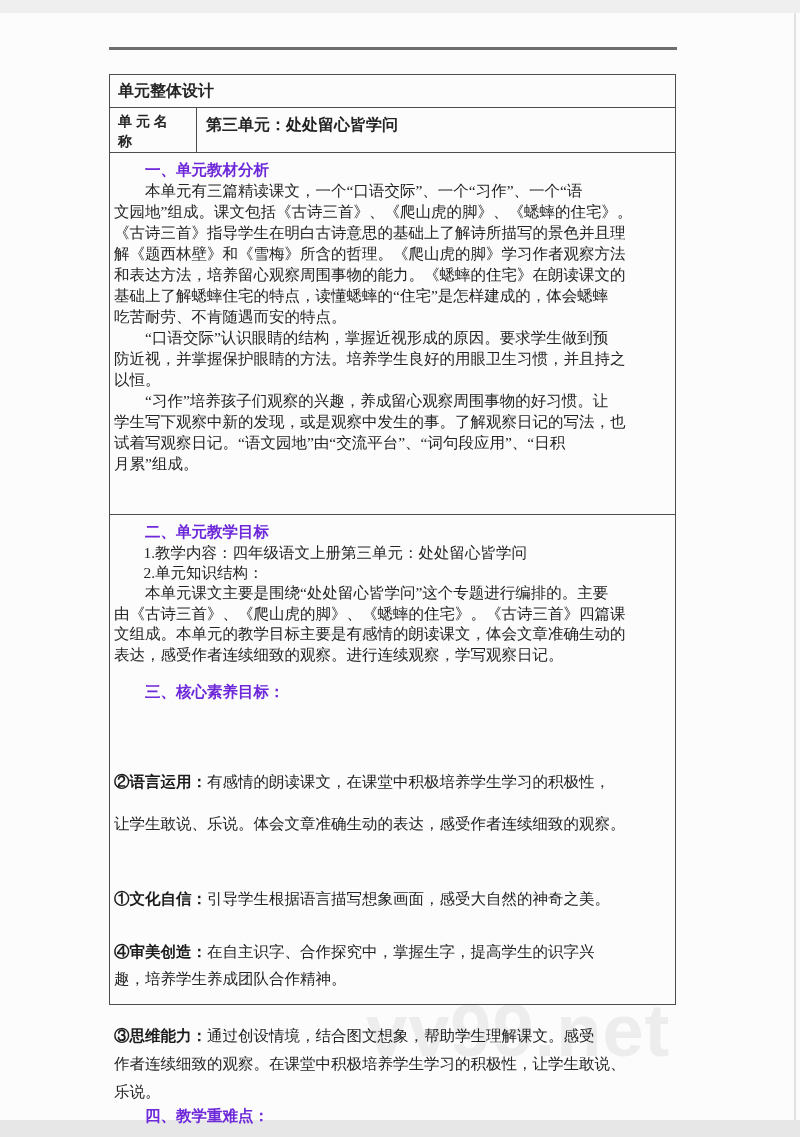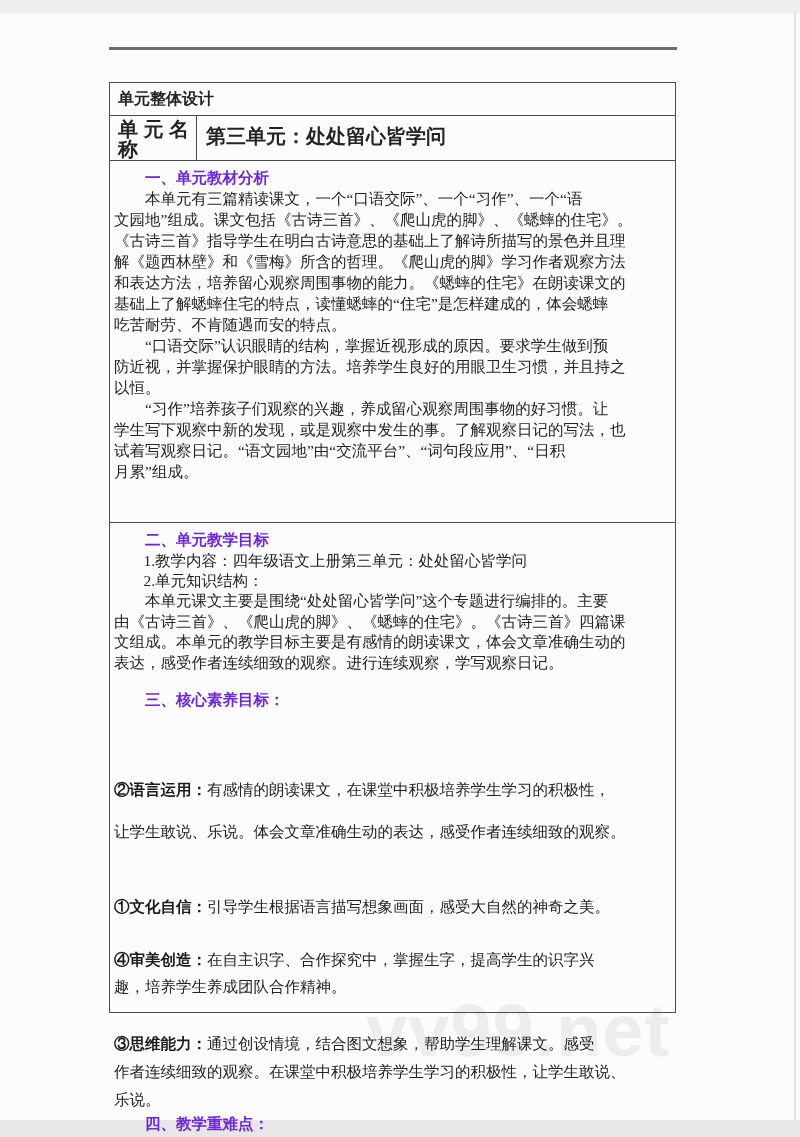--- a/index.html
+++ b/index.html
@@ -15,36 +15,36 @@
   .right-edge{position:absolute;left:794px;top:13px;width:2px;height:1107px;background:#e2e2e2;}
   .top-rule{position:absolute;left:109px;top:47px;width:568px;height:3px;background:#6e6e6e;}
 
   .watermark{
     position:absolute;left:366px;top:988px;z-index:0;
     font-family:"Liberation Sans", sans-serif;font-weight:bold;
     font-size:74px;letter-spacing:1px;color:#ededed;
   }
 
   .doc-table{
-    position:absolute;left:109px;top:82px;width:565px;z-index:1;
+    position:absolute;left:109px;top:74px;width:565px;z-index:1;
     border:1px solid #4d4d4d;
   }
   .row-title{
     height:26px;padding:6px 8px 0;border-bottom:1px solid #4d4d4d;
     font-family:"Liberation Sans", sans-serif;font-weight:bold;font-size:16px;
   }
   .row-unit{display:flex;height:44px;border-bottom:1px solid #4d4d4d;}
   .cell-unit-label{
     width:74px;border-right:1px solid #4d4d4d;padding:3px 4px 0 8px;
-    font-family:"Liberation Sans", sans-serif;font-weight:bold;font-size:20px;
+    font-family:"Liberation Sans", sans-serif;font-weight:bold;font-size:14px;
     line-height:20px;white-space:pre-line;
   }
   .cell-unit-value{
     flex:1;padding:7px 6px 0 9px;
-    font-family:Liberation Mono, monospace;font-weight:bold;font-size:20px;
+    font-family:Liberation Mono, monospace;font-weight:bold;font-size:16px;
   }
 
   .cell-s1{
     height:355px;padding:6px 4px 0;border-bottom:1px solid #4d4d4d;
     font-size:15.5px;line-height:21px;overflow:visible;
   }
   .cell-s2{
     height:483px;padding:6px 4px 0;font-size:15.5px;overflow:visible;
   }
   .sec-heading{

